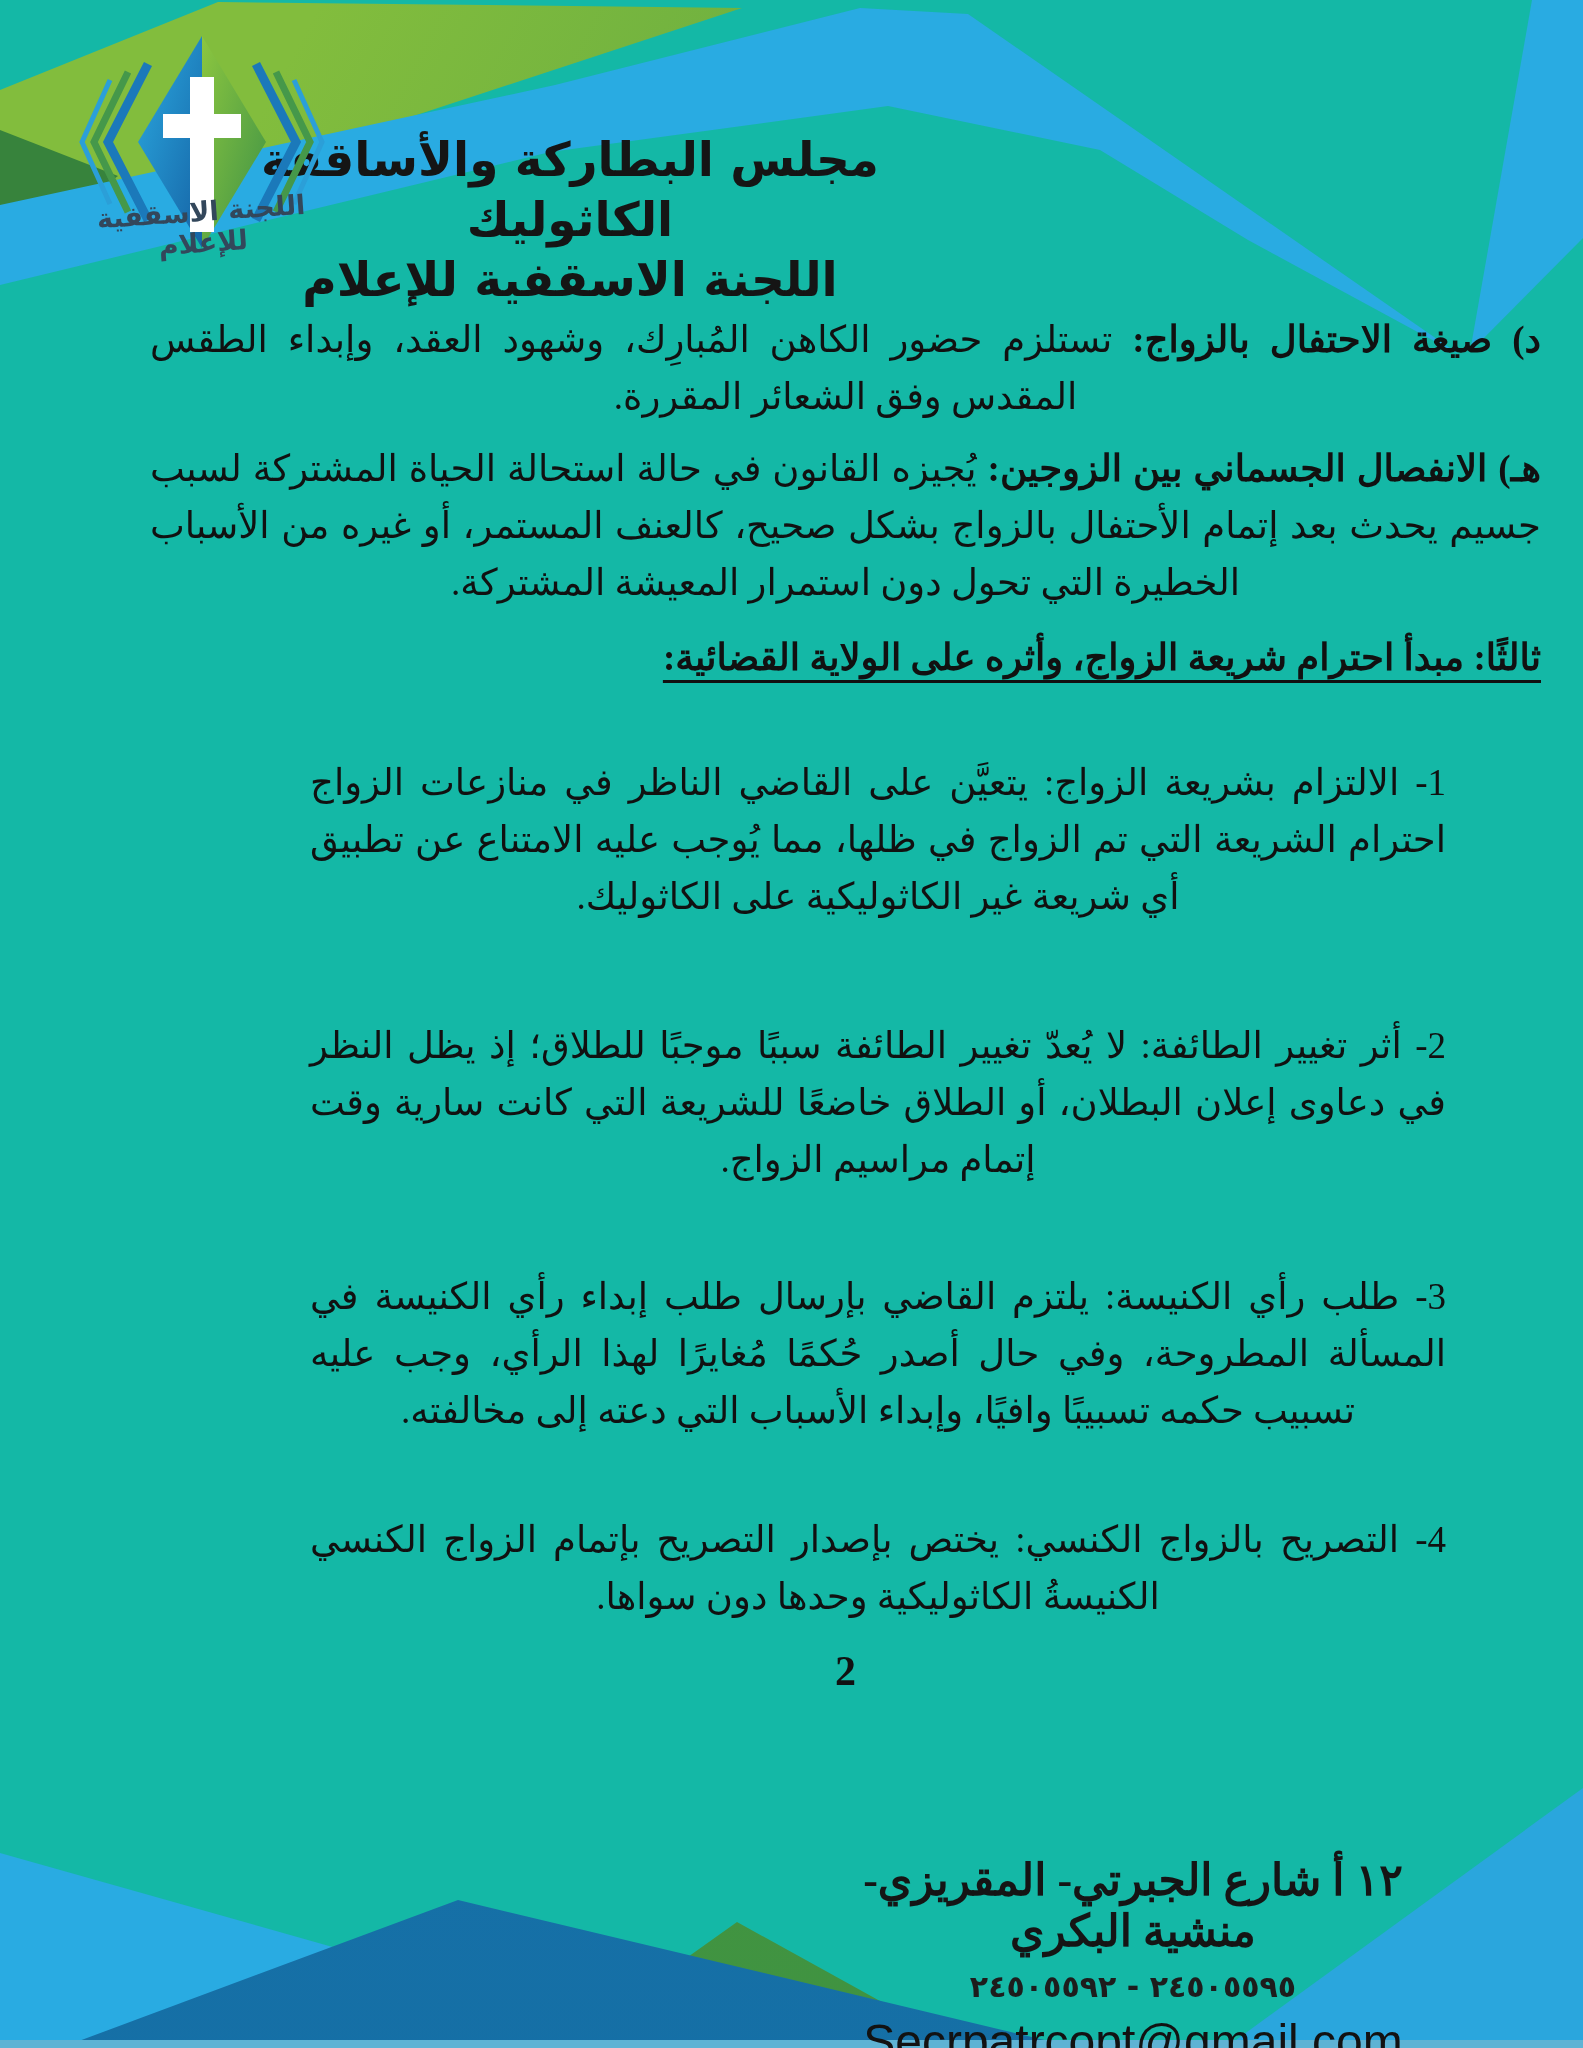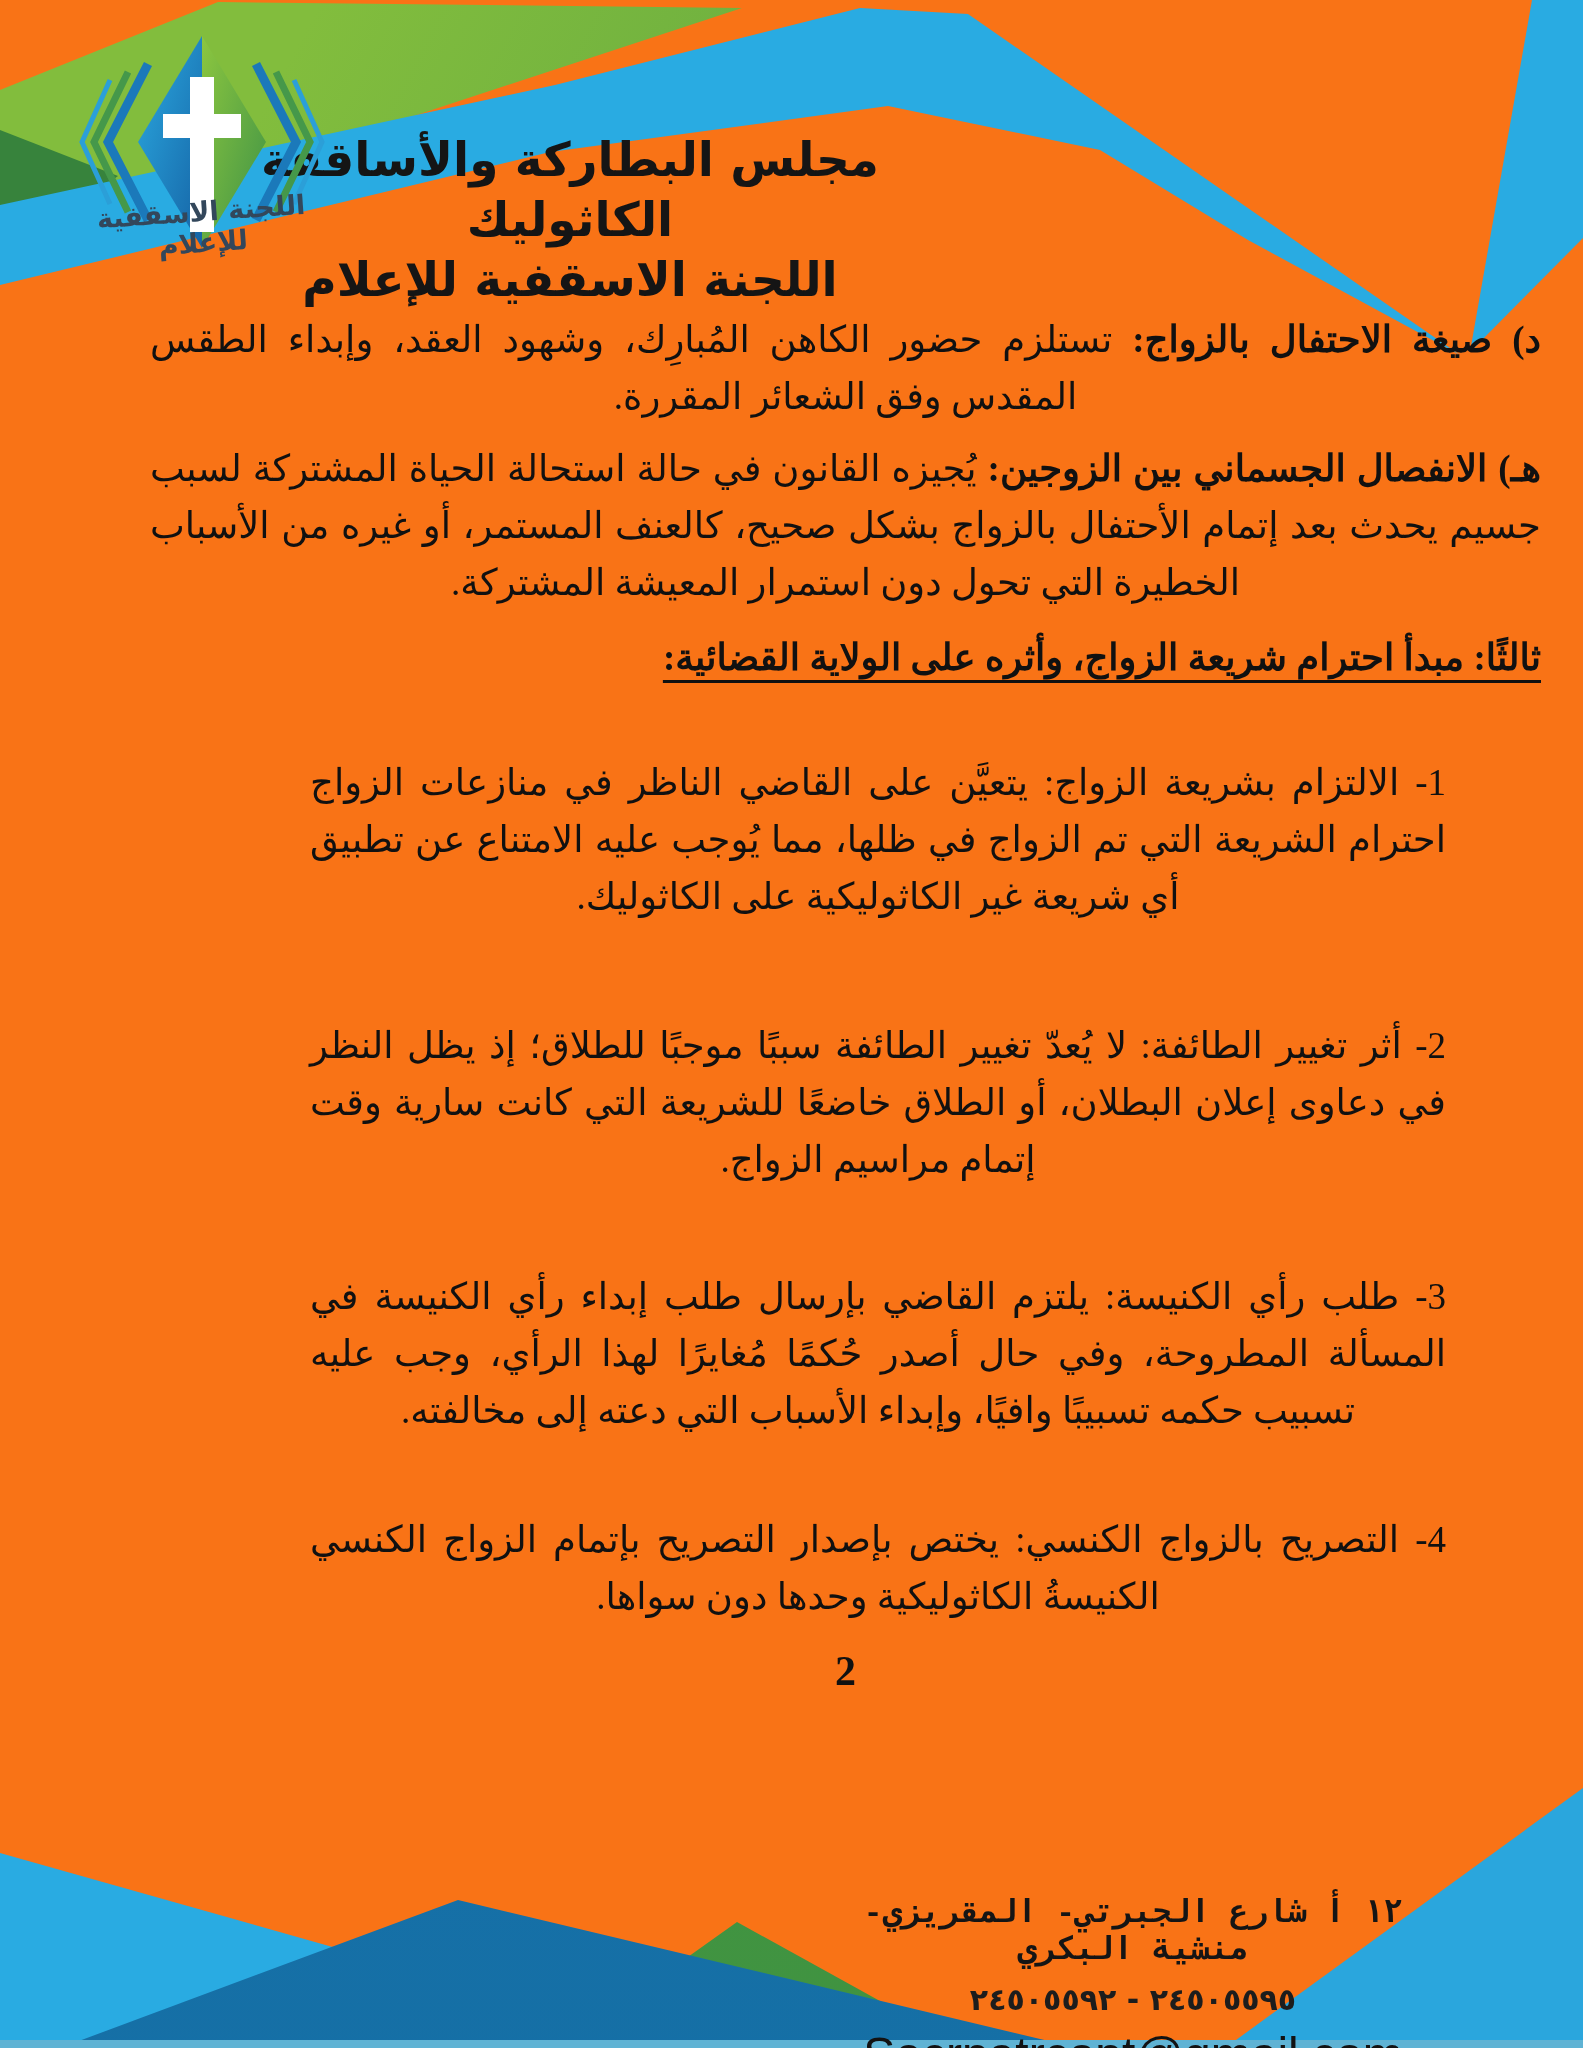--- a/index.html
+++ b/index.html
@@ -12,21 +12,21 @@
     --green-dark:#37833c;
     --logo-caption:#33475b;
     --ink:#111111;
   }
   *{margin:0;padding:0;box-sizing:border-box;}
   html,body{background:#888;}
   .page{
     position:relative;
     width:1583px;height:2048px;
     margin:0 auto;
-    background:#f97316;
+    background:#14b8a6;
     overflow:hidden;
     direction:rtl;
     font-family:"Liberation Serif","DejaVu Serif",serif;
     color:var(--ink);
   }
   
   .shape{position:absolute;inset:0;pointer-events:none;}
   .green-tl{
     background:linear-gradient(118deg,var(--green-light) 12%,var(--green) 55%,#3f9247 100%);
     clip-path:polygon(0px 90px,218px 2px,742px 8px,0px 252px);
@@ -107,22 +107,22 @@
   .page-number{
     margin-top:14px;text-align:center;text-align-last:center;
     font-weight:700;font-size:42px;
   }
   
   .footer-block{
     position:absolute;top:1856px;right:130px;width:640px;
     text-align:center;z-index:3;
   }
   .footer-address{
-    font-family:Liberation Mono, monospace;
-    font-weight:700;font-size:32px;color:#151515;line-height:1.15;margin-top:40px;
+    font-family:Liberation Serif, serif;
+    font-weight:700;font-size:44px;color:#151515;line-height:1.15;
   }
   .footer-phones{
     margin-top:12px;
     font-family:"DejaVu Sans","Liberation Sans",sans-serif;
     font-weight:700;font-size:30px;color:#1d1d1d;letter-spacing:3px;
   }
   .footer-email{
     margin-top:10px;direction:ltr;
     font-family:"Liberation Sans","DejaVu Sans",sans-serif;
     font-weight:400;font-size:48px;color:#121212;

